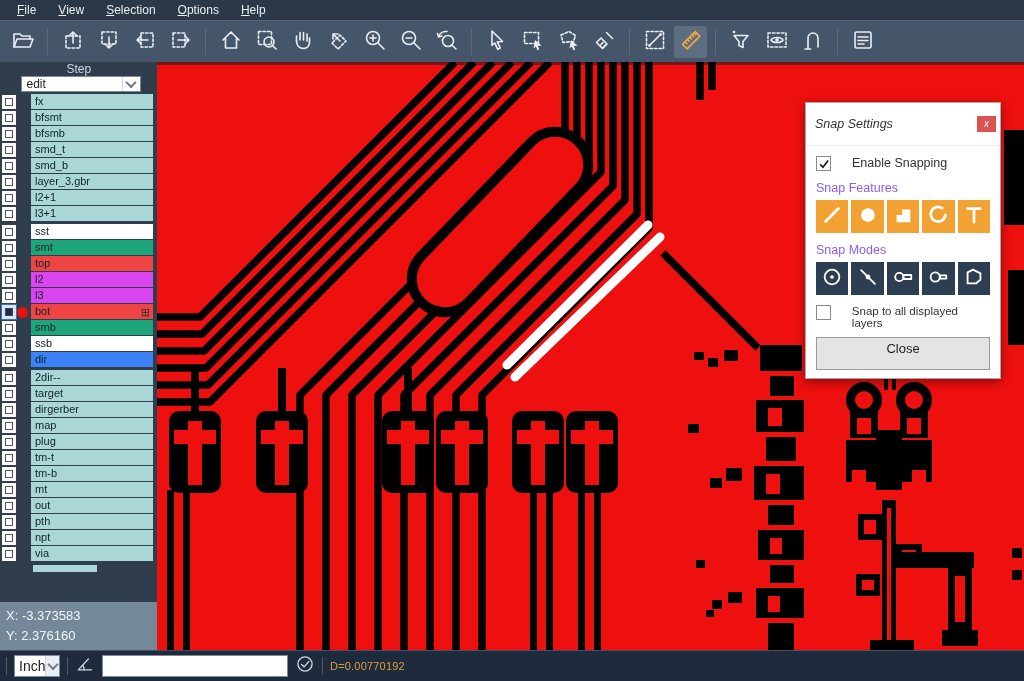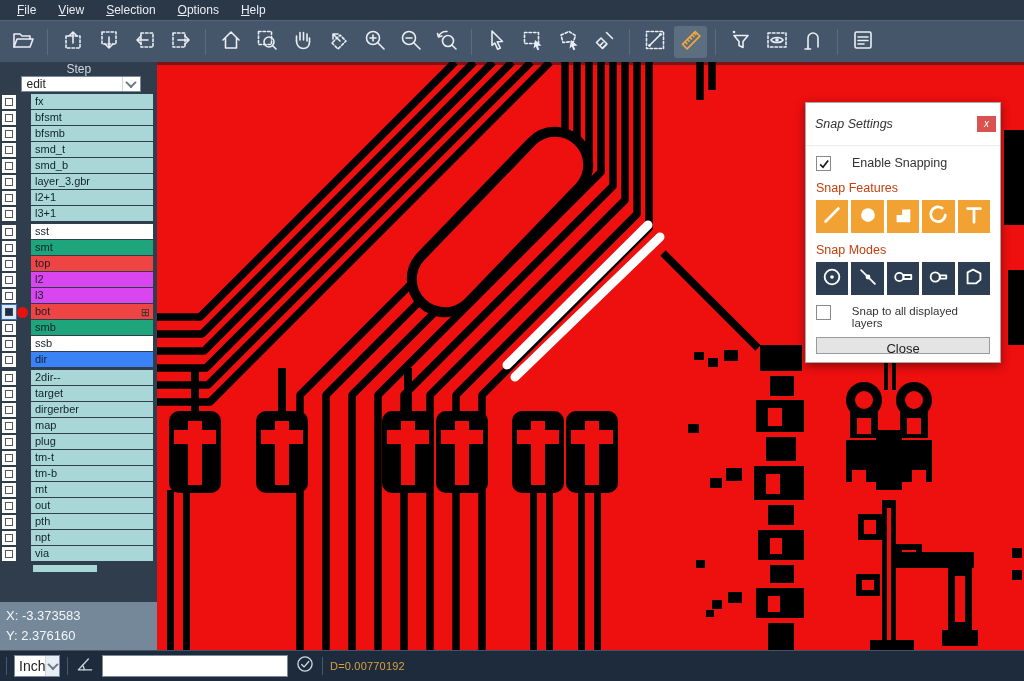--- a/index.html
+++ b/index.html
@@ -63,26 +63,26 @@
   #snapdlg{position:absolute;left:805px;top:102px;width:196px;background:#fff;border:1px solid #a9a9a9;
            box-shadow:0 3px 9px rgba(0,0,0,.4);z-index:5;}
   #snaptitle{height:43px;display:flex;align-items:center;padding-left:9px;border-bottom:1px solid #ededed;font-style:italic;}
   #snaptitle .t{flex:1;font-size:12.5px;color:#333;}
   #snapclose{width:19px;height:16px;background:#d9534f;color:#fff;font-size:10px;line-height:15px;
              text-align:center;margin-right:4px;cursor:default;}
   .dlgbody{padding:0 10px 8px 10px;}
   .chkrow{display:flex;align-items:flex-start;gap:21px;margin-top:10px;}
   .dchk{width:15px;height:15px;border:1px solid #8a8a8a;background:#fff;display:flex;align-items:center;justify-content:center;}
   .chklabel{font-size:12.5px;color:#333;}
-  .seclabel{font-size:12.5px;color:#c2410c;margin-top:10px;}
+  .seclabel{font-size:12.5px;color:#8b5cf6;margin-top:10px;}
   .btnrow{display:flex;gap:3px;margin-top:5px;}
   .fbtn{width:33px;height:33px;background:#f2a232;display:flex;align-items:center;justify-content:center;}
   .mbtn{width:33px;height:33px;background:#2e3e52;display:flex;align-items:center;justify-content:center;}
   .fbtn svg,.mbtn svg{stroke:#fff;fill:none;stroke-width:2.4;stroke-linecap:round;stroke-linejoin:round;}
-  #dlgclose{margin-top:8px;width:100%;height:17px;background:#e4e4e4;border:1px solid #9a9a9a;
+  #dlgclose{margin-top:8px;width:100%;height:33px;background:#e4e4e4;border:1px solid #9a9a9a;
             font-size:13px;color:#222;text-align:center;line-height:21px;}
 </style>
 </head>
 <body>
 
 <div id="win">
 
   <div id="menubar">
     <span class="menu-item">File</span>
     <span class="menu-item">View</span>

